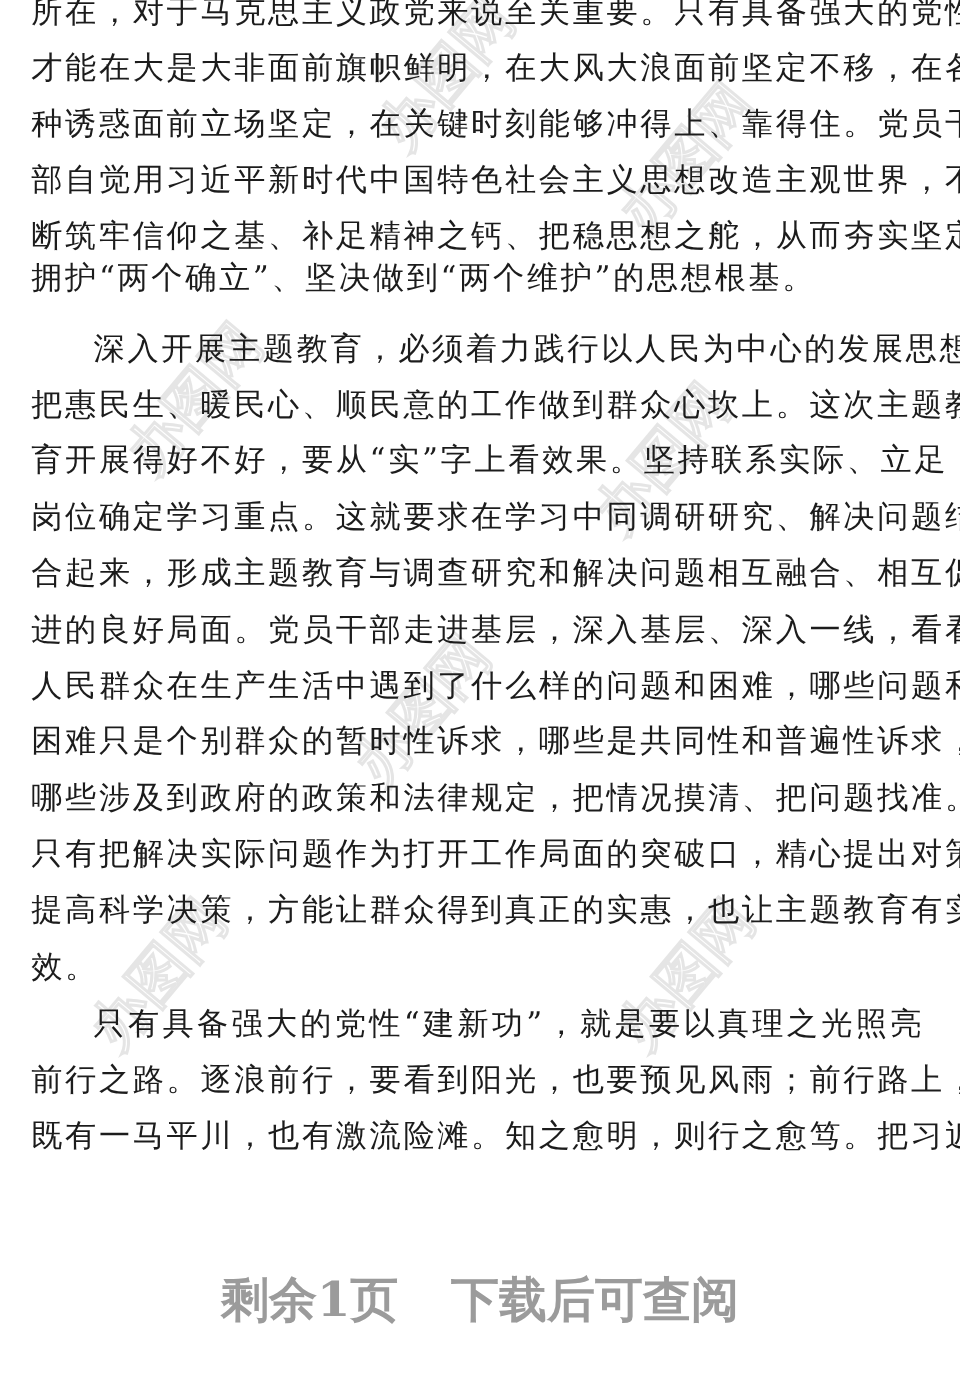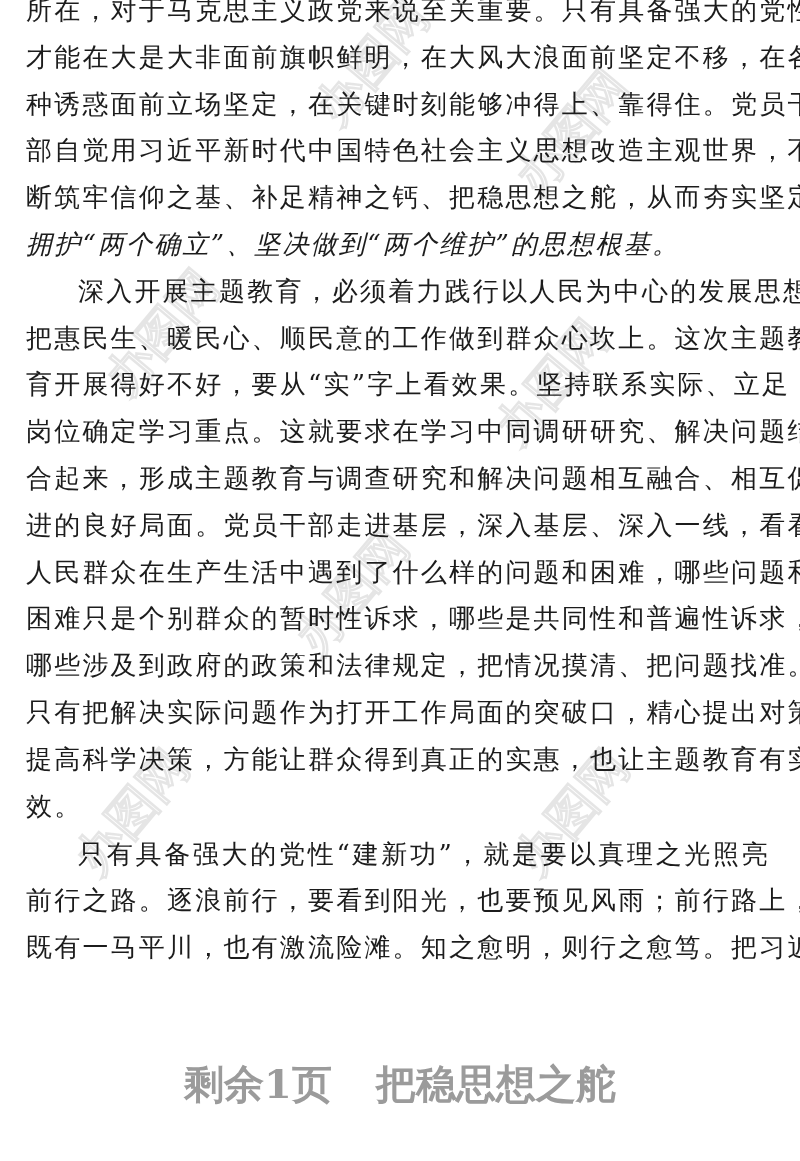--- a/index.html
+++ b/index.html
@@ -88,34 +88,34 @@
       <div class="watermark" style="left: 280px; top: 560px;">办图网</div>
       <div class="watermark" style="left: 60px; top: 780px;">办图网</div>
       <div class="watermark" style="left: 500px; top: 780px;">办图网</div>
     </div>
   <div id="lines">
       <div class="line" style="top: -10px;">所在，对于马克思主义政党来说至关重要。只有具备强大的党性，</div>
       <div class="line" style="top: 37px;">才能在大是大非面前旗帜鲜明，在大风大浪面前坚定不移，在各</div>
       <div class="line" style="top: 84px;">种诱惑面前立场坚定，在关键时刻能够冲得上、靠得住。党员干</div>
       <div class="line" style="top: 130px;">部自觉用习近平新时代中国特色社会主义思想改造主观世界，不</div>
       <div class="line" style="top: 177px;">断筑牢信仰之基、补足精神之钙、把稳思想之舵，从而夯实坚定</div>
-      <div class="line last" style="top: 224px; font-style: italic;">拥护“两个确立”、坚决做到“两个维护”的思想根基。</div>
+      <div class="line last" style="top: 212px;">拥护“两个确立”、坚决做到“两个维护”的思想根基。</div>
       <div class="line indent" style="top: 271px;">深入开展主题教育，必须着力践行以人民为中心的发展思想，</div>
       <div class="line" style="top: 318px;">把惠民生、暖民心、顺民意的工作做到群众心坎上。这次主题教</div>
       <div class="line" style="top: 364px;">育开展得好不好，要从“实”字上看效果。坚持联系实际、立足</div>
       <div class="line" style="top: 411px;">岗位确定学习重点。这就要求在学习中同调研研究、解决问题结</div>
       <div class="line" style="top: 458px;">合起来，形成主题教育与调查研究和解决问题相互融合、相互促</div>
       <div class="line" style="top: 505px;">进的良好局面。党员干部走进基层，深入基层、深入一线，看看</div>
       <div class="line" style="top: 552px;">人民群众在生产生活中遇到了什么样的问题和困难，哪些问题和</div>
       <div class="line" style="top: 598px;">困难只是个别群众的暂时性诉求，哪些是共同性和普遍性诉求，</div>
       <div class="line" style="top: 645px;">哪些涉及到政府的政策和法律规定，把情况摸清、把问题找准。</div>
       <div class="line" style="top: 692px;">只有把解决实际问题作为打开工作局面的突破口，精心提出对策，</div>
       <div class="line" style="top: 739px;">提高科学决策，方能让群众得到真正的实惠，也让主题教育有实</div>
       <div class="line last" style="top: 786px;">效。</div>
       <div class="line indent" style="top: 834px;">只有具备强大的党性“建新功”，就是要以真理之光照亮</div>
       <div class="line" style="top: 880px;">前行之路。逐浪前行，要看到阳光，也要预见风雨；前行路上，</div>
       <div class="line" style="top: 927px;">既有一马平川，也有激流险滩。知之愈明，则行之愈笃。把习近</div>
     </div>
 
   <div class="remaining-banner">
-    <span class="part">剩余1页</span><span class="gap"></span><span class="part">把稳思想之舵</span>
+    <span class="part">剩余1页</span><span class="gap"></span><span class="part">下载后可查阅</span>
   </div>
 </div>
 
 </body></html>

